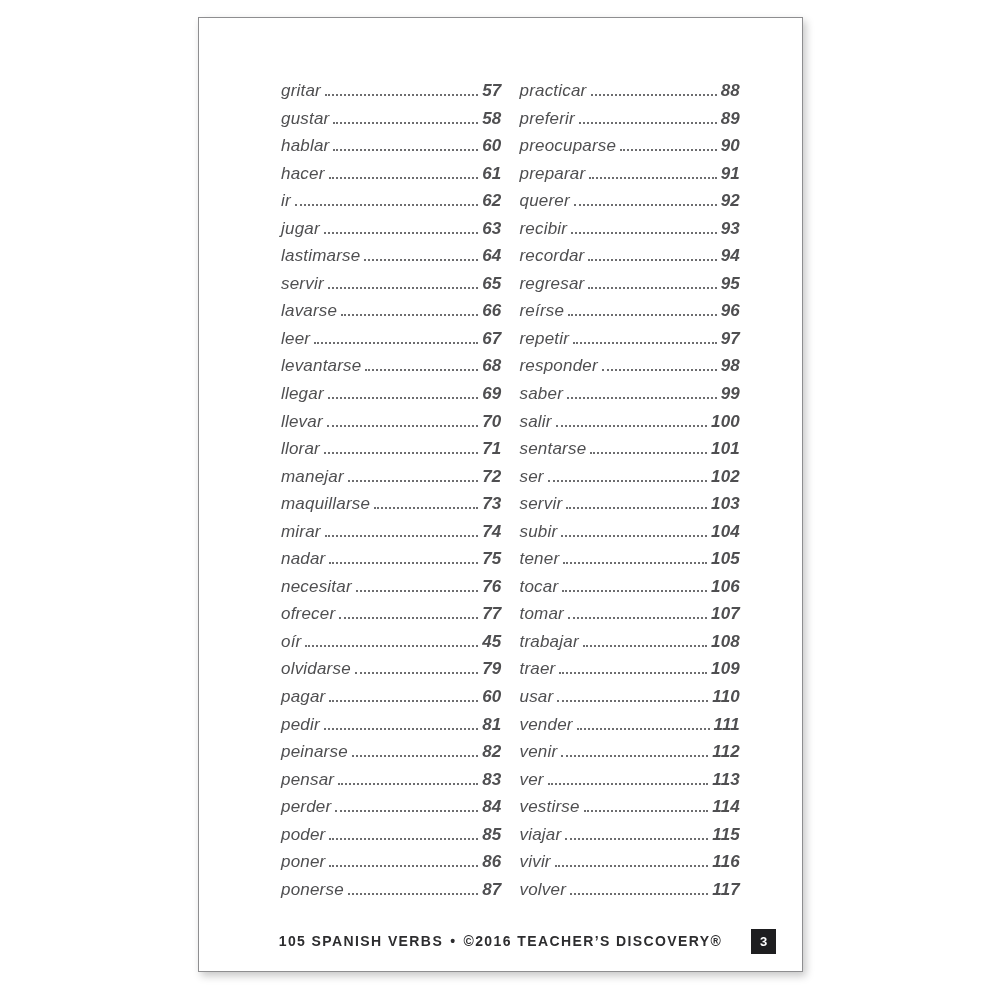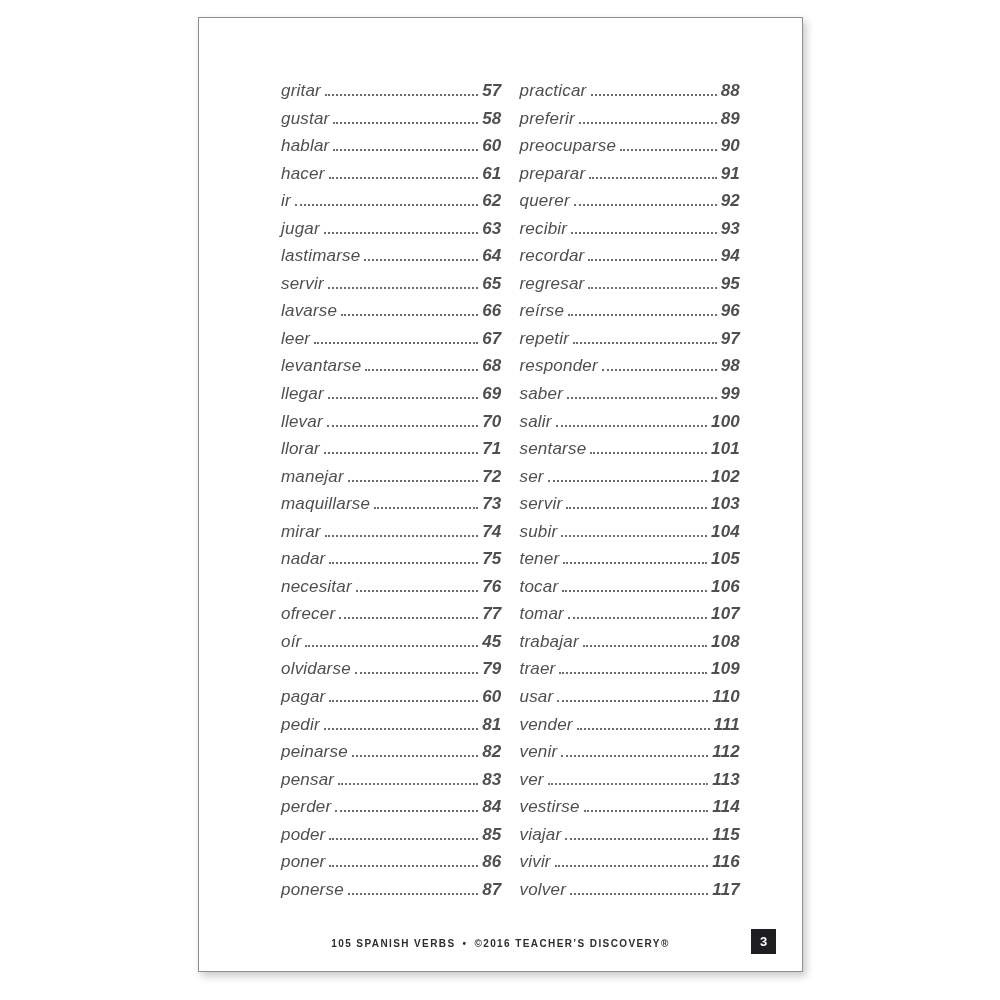--- a/index.html
+++ b/index.html
@@ -50,21 +50,21 @@
   .pagenum {
     flex: 0 0 auto;
     white-space: nowrap;
     font-weight: bold;
   }
   .footer {
     position: absolute;
     left: 0; right: 0;
     bottom: 22px;
     text-align: center;
-    font-size: 10px;
+    font-size: 14px;
     letter-spacing: 1.4px;
     color: #2d2d2f;
     font-weight: bold;
   }
   .footer .sep { margin: 0 7px; }
   .pagebox {
     position: absolute;
     right: 26px;
     bottom: 17px;
     width: 25px;

